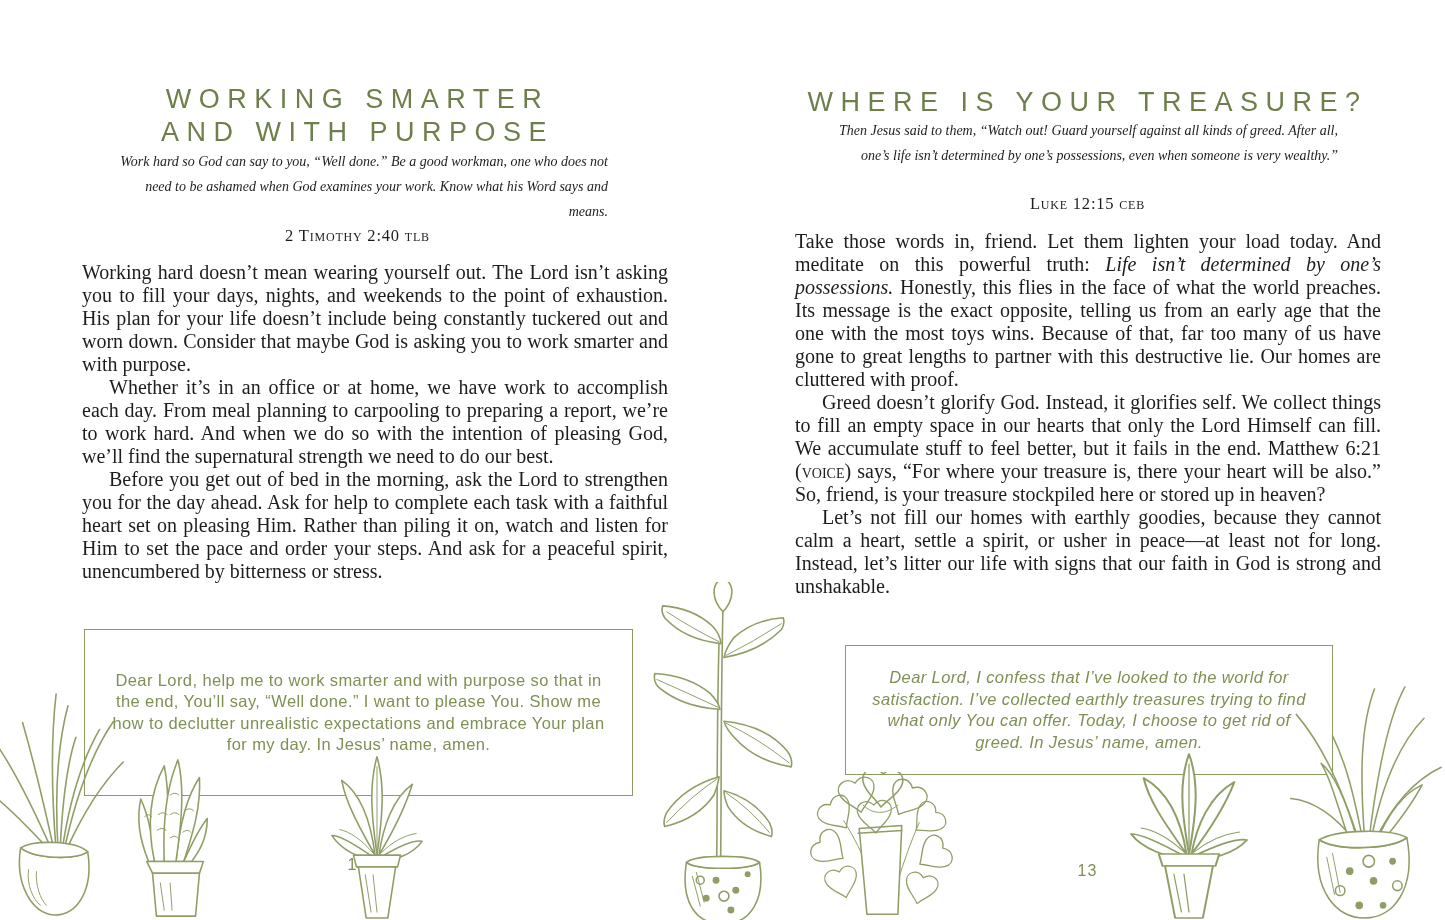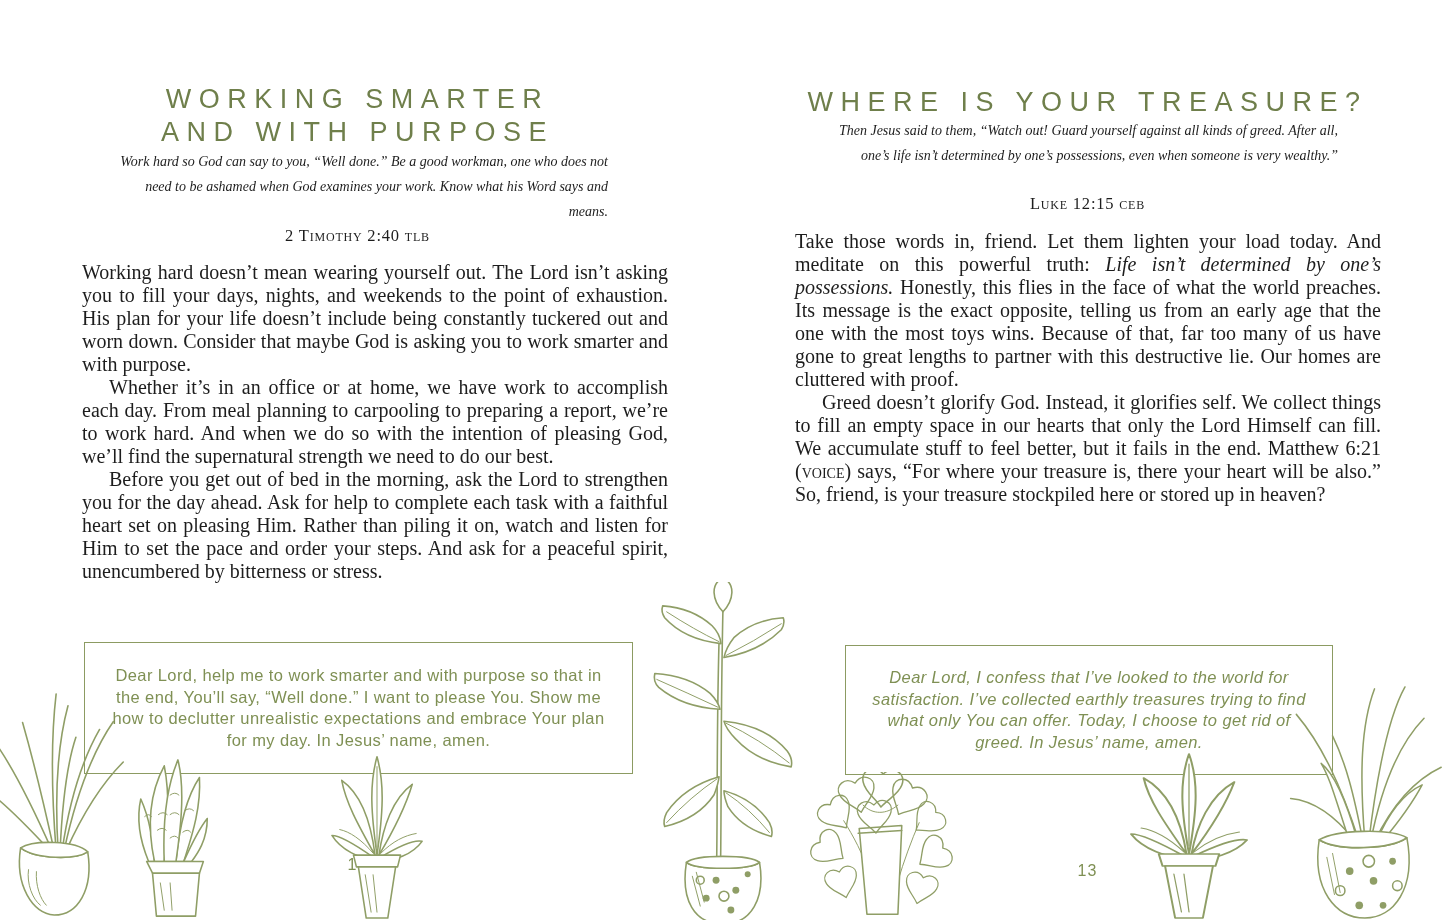--- a/index.html
+++ b/index.html
@@ -39,35 +39,36 @@
   <div class="epigraph" style="left:108px;top:149px;width:500px;">Work hard so God can say to you, “Well done.” Be a good workman, one who does not need to be ashamed when God examines your work. Know what his Word says and means.</div>
 
   <div class="attrib" style="left:65px;top:226px;width:585px;">2 Timothy 2:40 tlb</div>
 
   <div class="bodyblock" style="left:65px;top:261px;width:586px;margin-left:17px;">
     <p>Working hard doesn’t mean wearing yourself out. The Lord isn’t asking you to fill your days, nights, and weekends to the point of exhaustion. His plan for your life doesn’t include being constantly tuckered out and worn down. Consider that maybe God is asking you to work smarter and with purpose.</p>
     <p class="indent">Whether it’s in an office or at home, we have work to accomplish each day. From meal planning to carpooling to preparing a report, we’re to work hard. And when we do so with the intention of pleasing God, we’ll find the supernatural strength we need to do our best.</p>
     <p class="indent">Before you get out of bed in the morning, ask the Lord to strengthen you for the day ahead. Ask for help to complete each task with a faithful heart set on pleasing Him. Rather than piling it on, watch and listen for Him to set the pace and order your steps. And ask for a peaceful spirit, unencumbered by bitterness or stress.</p>
   </div>
 
-  <div class="prayerbox" style="left:84px;top:642px;width:549px;height:132px;">
+  <div class="prayerbox" style="left:84px;top:629px;width:549px;height:167px;">
     <span class="inner" style="width:508px;">Dear Lord, help me to work smarter and with purpose so that in the end, You’ll say, “Well done.” I want to please You. Show me how to declutter unrealistic expectations and embrace Your plan for my day. In Jesus’ name, amen.</span>
   </div>
 
   <div class="pagenum" style="left:65px;top:856px;width:585px;">12</div>
 
   <div class="chapter-title" style="left:795px;top:60px;width:585px;">WHERE IS YOUR TREASURE?</div>
 
   <div class="epigraph" style="left:838px;top:118px;width:500px;">Then Jesus said to them, “Watch out! Guard yourself against all kinds of greed. After all, one’s life isn’t determined by one’s possessions, even when someone is very wealthy.”</div>
 
   <div class="attrib" style="left:795px;top:194px;width:585px;">Luke 12:15 ceb</div>
 
   <div class="bodyblock" style="left:795px;top:230px;width:586px;">
     <p><span>Take those words in, friend. Let them lighten your load today. And meditate on this powerful truth: </span><em>Life isn’t determined by one’s possessions.</em><span> Honestly, this flies in the face of what the world preaches. Its message is the exact opposite, telling us from an early age that the one with the most toys wins. Because of that, far too many of us have gone to great lengths to partner with this destructive lie. Our homes are cluttered with proof.</span></p>
     <p class="indent"><span>Greed doesn’t glorify God. Instead, it glorifies self. We collect things to fill an empty space in our hearts that only the Lord Himself can fill. We accumulate stuff to feel better, but it fails in the end. Matthew 6:21 (</span><span class="sc">voice</span><span>) says, “For where your treasure is, there your heart will be also.” So, friend, is your treasure stockpiled here or stored up in heaven?</span></p>
+    <p class="indent">Let’s not fill our homes with earthly goodies, because they cannot calm a heart, settle a spirit, or usher in peace—at least not for long. Instead, let’s litter our life with signs that our faith in God is strong and unshakable.</p>
   </div>
 
   <div class="prayerbox" style="left:845px;top:645px;width:488px;height:130px;">
     <span class="inner" style="width:452px;font-style:italic;">Dear Lord, I confess that I’ve looked to the world for satisfaction. I’ve collected earthly treasures trying to find what only You can offer. Today, I choose to get rid of greed. In Jesus’ name, amen.</span>
   </div>
 
   <div class="pagenum" style="left:795px;top:862px;width:585px;">13</div>
 
   <div class="plant" style="left:-8px;top:688px;">
     <svg width="150" height="232" viewBox="0 0 150 235">

